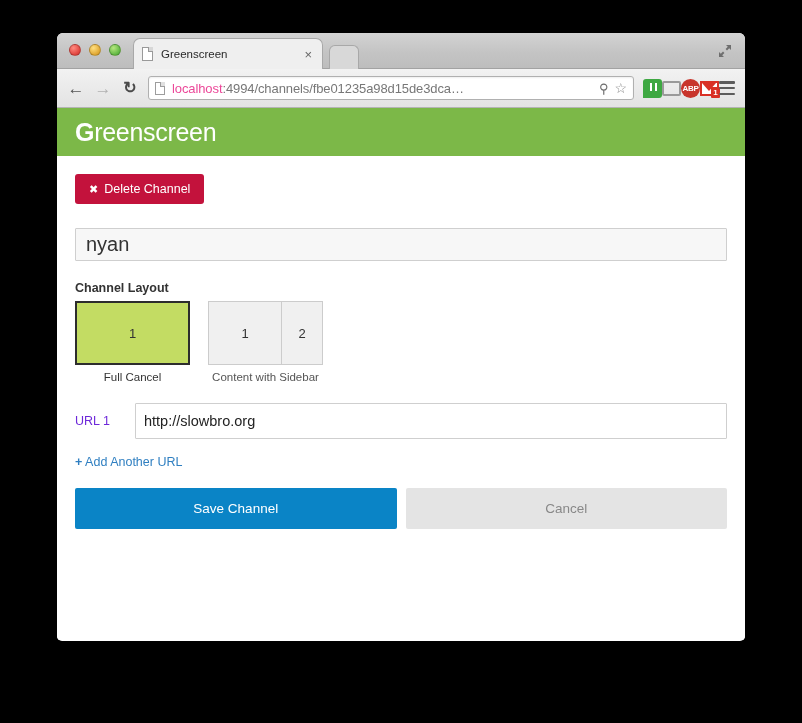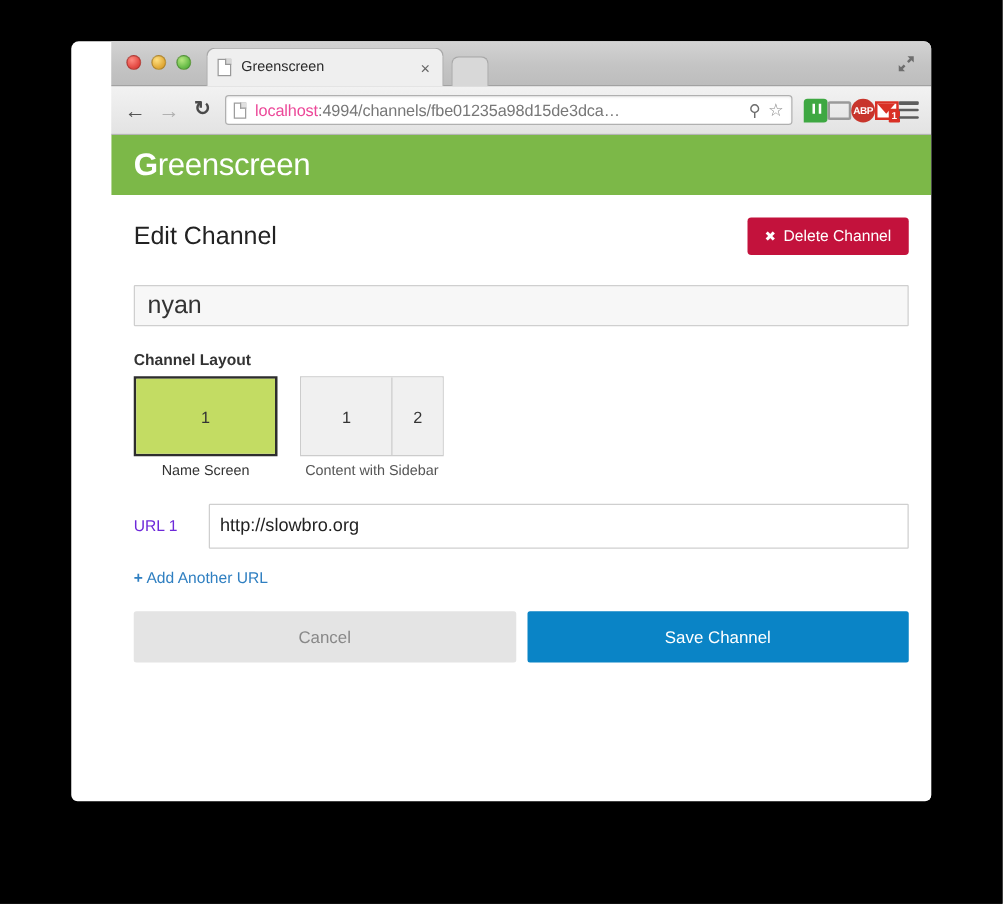--- a/index.html
+++ b/index.html
@@ -13,21 +13,20 @@
 
   
   .browser-window {
     position: absolute;
     left: 57px; top: 33px;
     width: 688px; height: 608px;
     border-radius: 6px 6px 5px 5px;
     background: #ffffff;
     box-shadow: 0 3px 14px rgba(0,0,0,0.55);
     overflow: hidden;
-    padding-left: 32px;
   }
 
   
   .tab-strip {
     position: relative;
     height: 36px;
     background: linear-gradient(to bottom, #d3d3d3 0%, #c4c4c4 55%, #bdbdbd 100%);
     border-bottom: 1px solid #a2a2a2;
   }
   .traffic-lights {
@@ -390,41 +389,40 @@
 
   <div class="page">
 
     <div class="gs-header">
       <span class="gs-logo"><span class="g">G</span><span>reenscreen</span></span>
     </div>
 
     <div class="content">
 
       <div class="title-row">
-        <h1 class="page-title">Edit Channel</h1>
         <button class="btn-delete">
           <span class="x">✖</span>
           <span>Delete Channel</span>
         </button>
       </div>
 
       
       <input class="text-input" type="text" value="nyan" style="">
 
       <div class="section-gap"></div>
 
       
       <label class="field-label">Channel Layout</label>
       <div class="layout-options">
 
         <div class="layout-opt selected">
           <div class="layout-box">
             <div class="layout-cell">1</div>
           </div>
-          <div class="layout-caption">Name Screen</div>
+          <div class="layout-caption">Full Cancel</div>
         </div>
 
         <div class="layout-opt wide">
           <div class="layout-box">
             <div class="layout-cell">1</div>
             <div class="layout-cell sidebar">2</div>
           </div>
           <div class="layout-caption">Content with Sidebar</div>
         </div>
 
@@ -435,19 +433,19 @@
       
       <div class="url-row">
         <span class="url-label">URL 1</span>
         <input class="url-input" type="text" value="http://slowbro.org" style="">
       </div>
 
       <span class="add-url"><span class="plus">+</span> <span>Add Another URL</span></span>
 
       
       <div class="action-row">
+        <button class="btn btn-save">Save Channel</button>
         <button class="btn btn-cancel">Cancel</button>
-        <button class="btn btn-save">Save Channel</button>
       </div>
 
     </div>
   </div>
 </div>
 
 </body></html>

